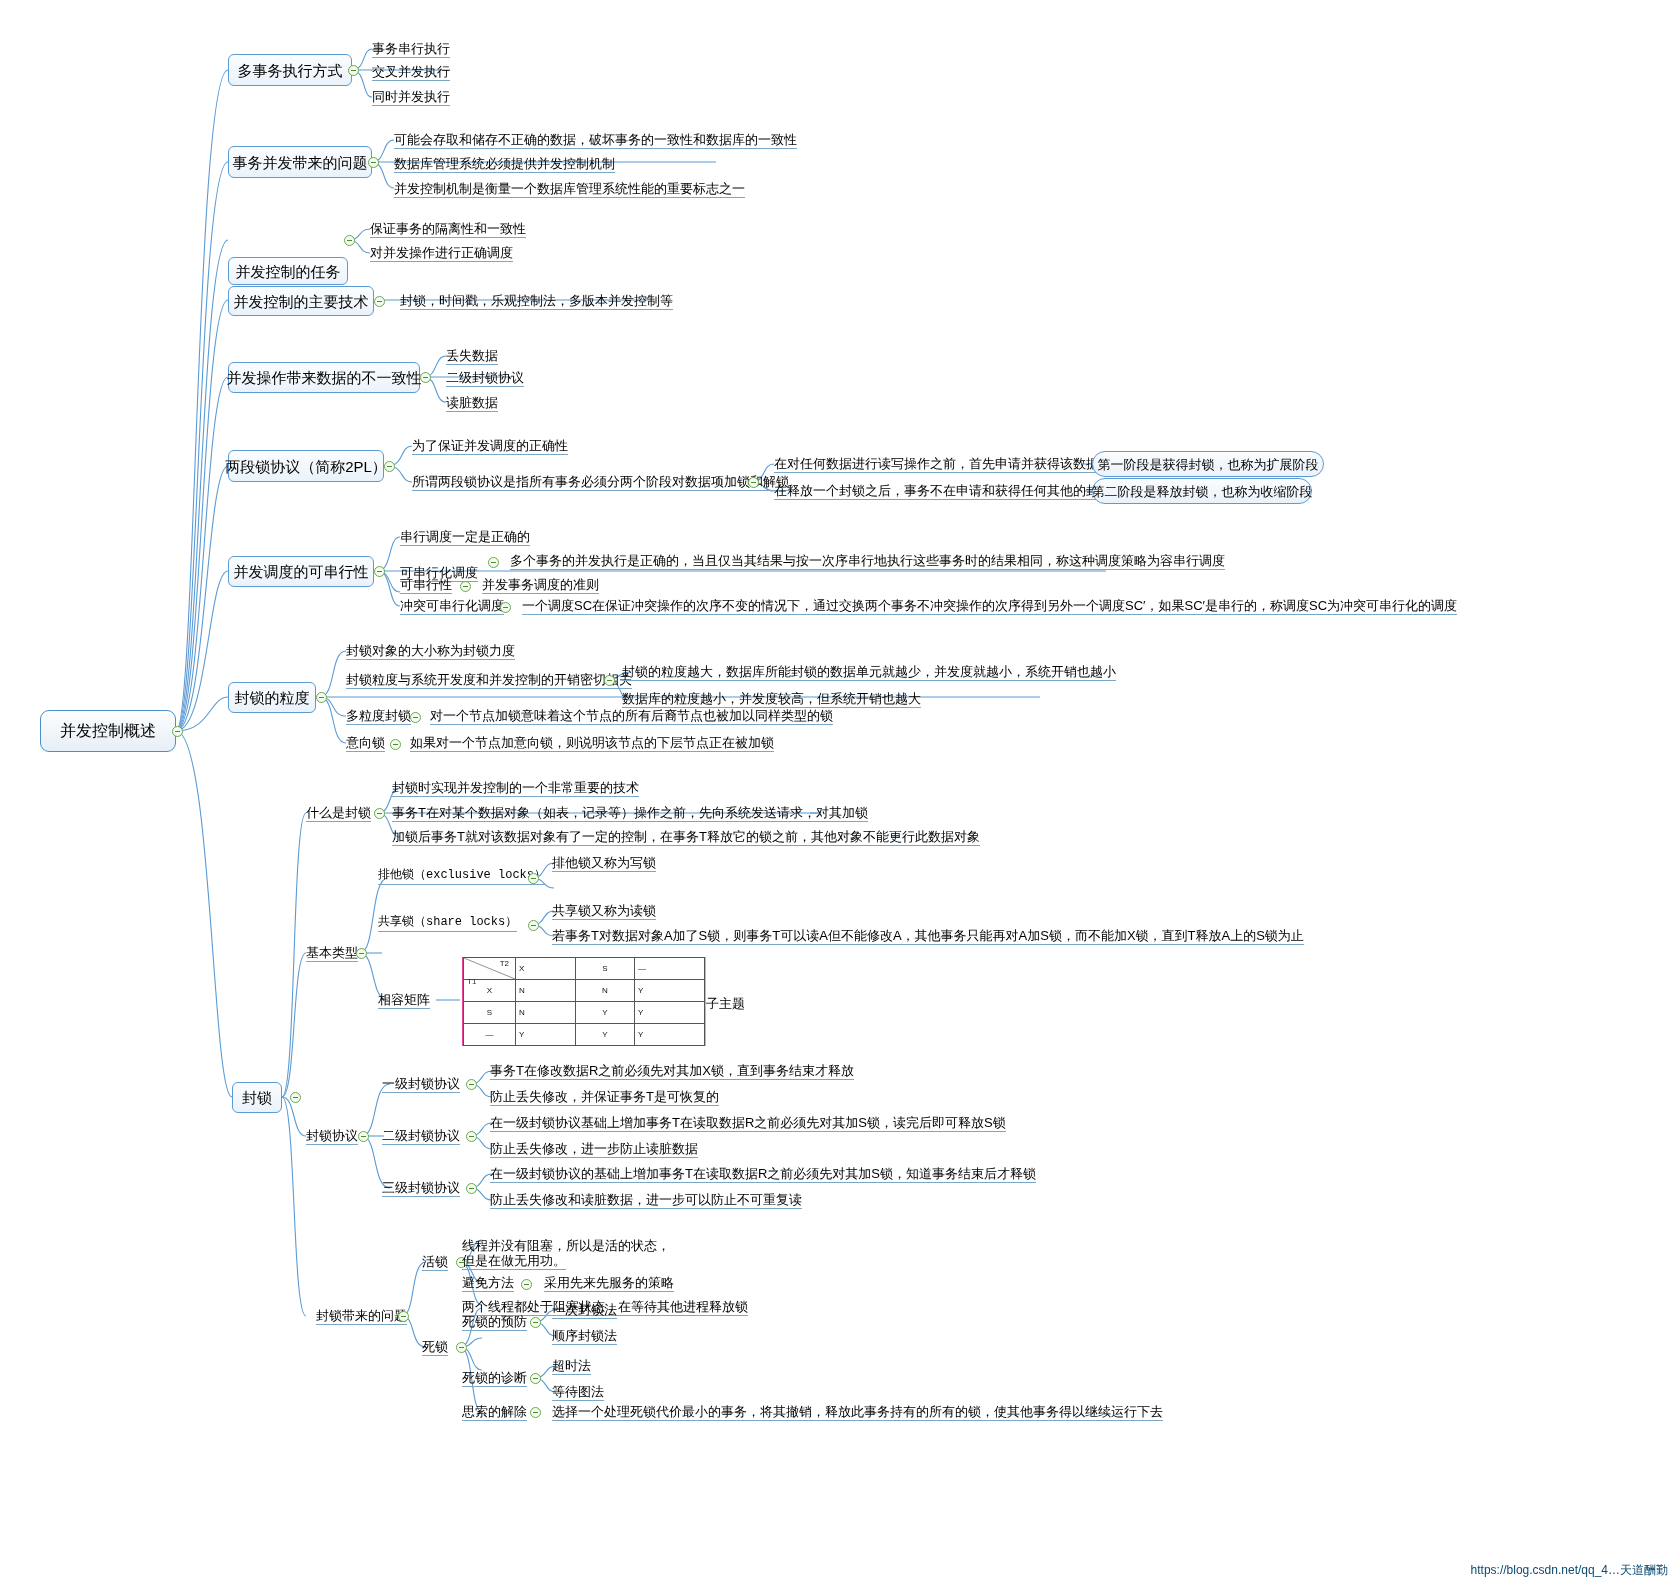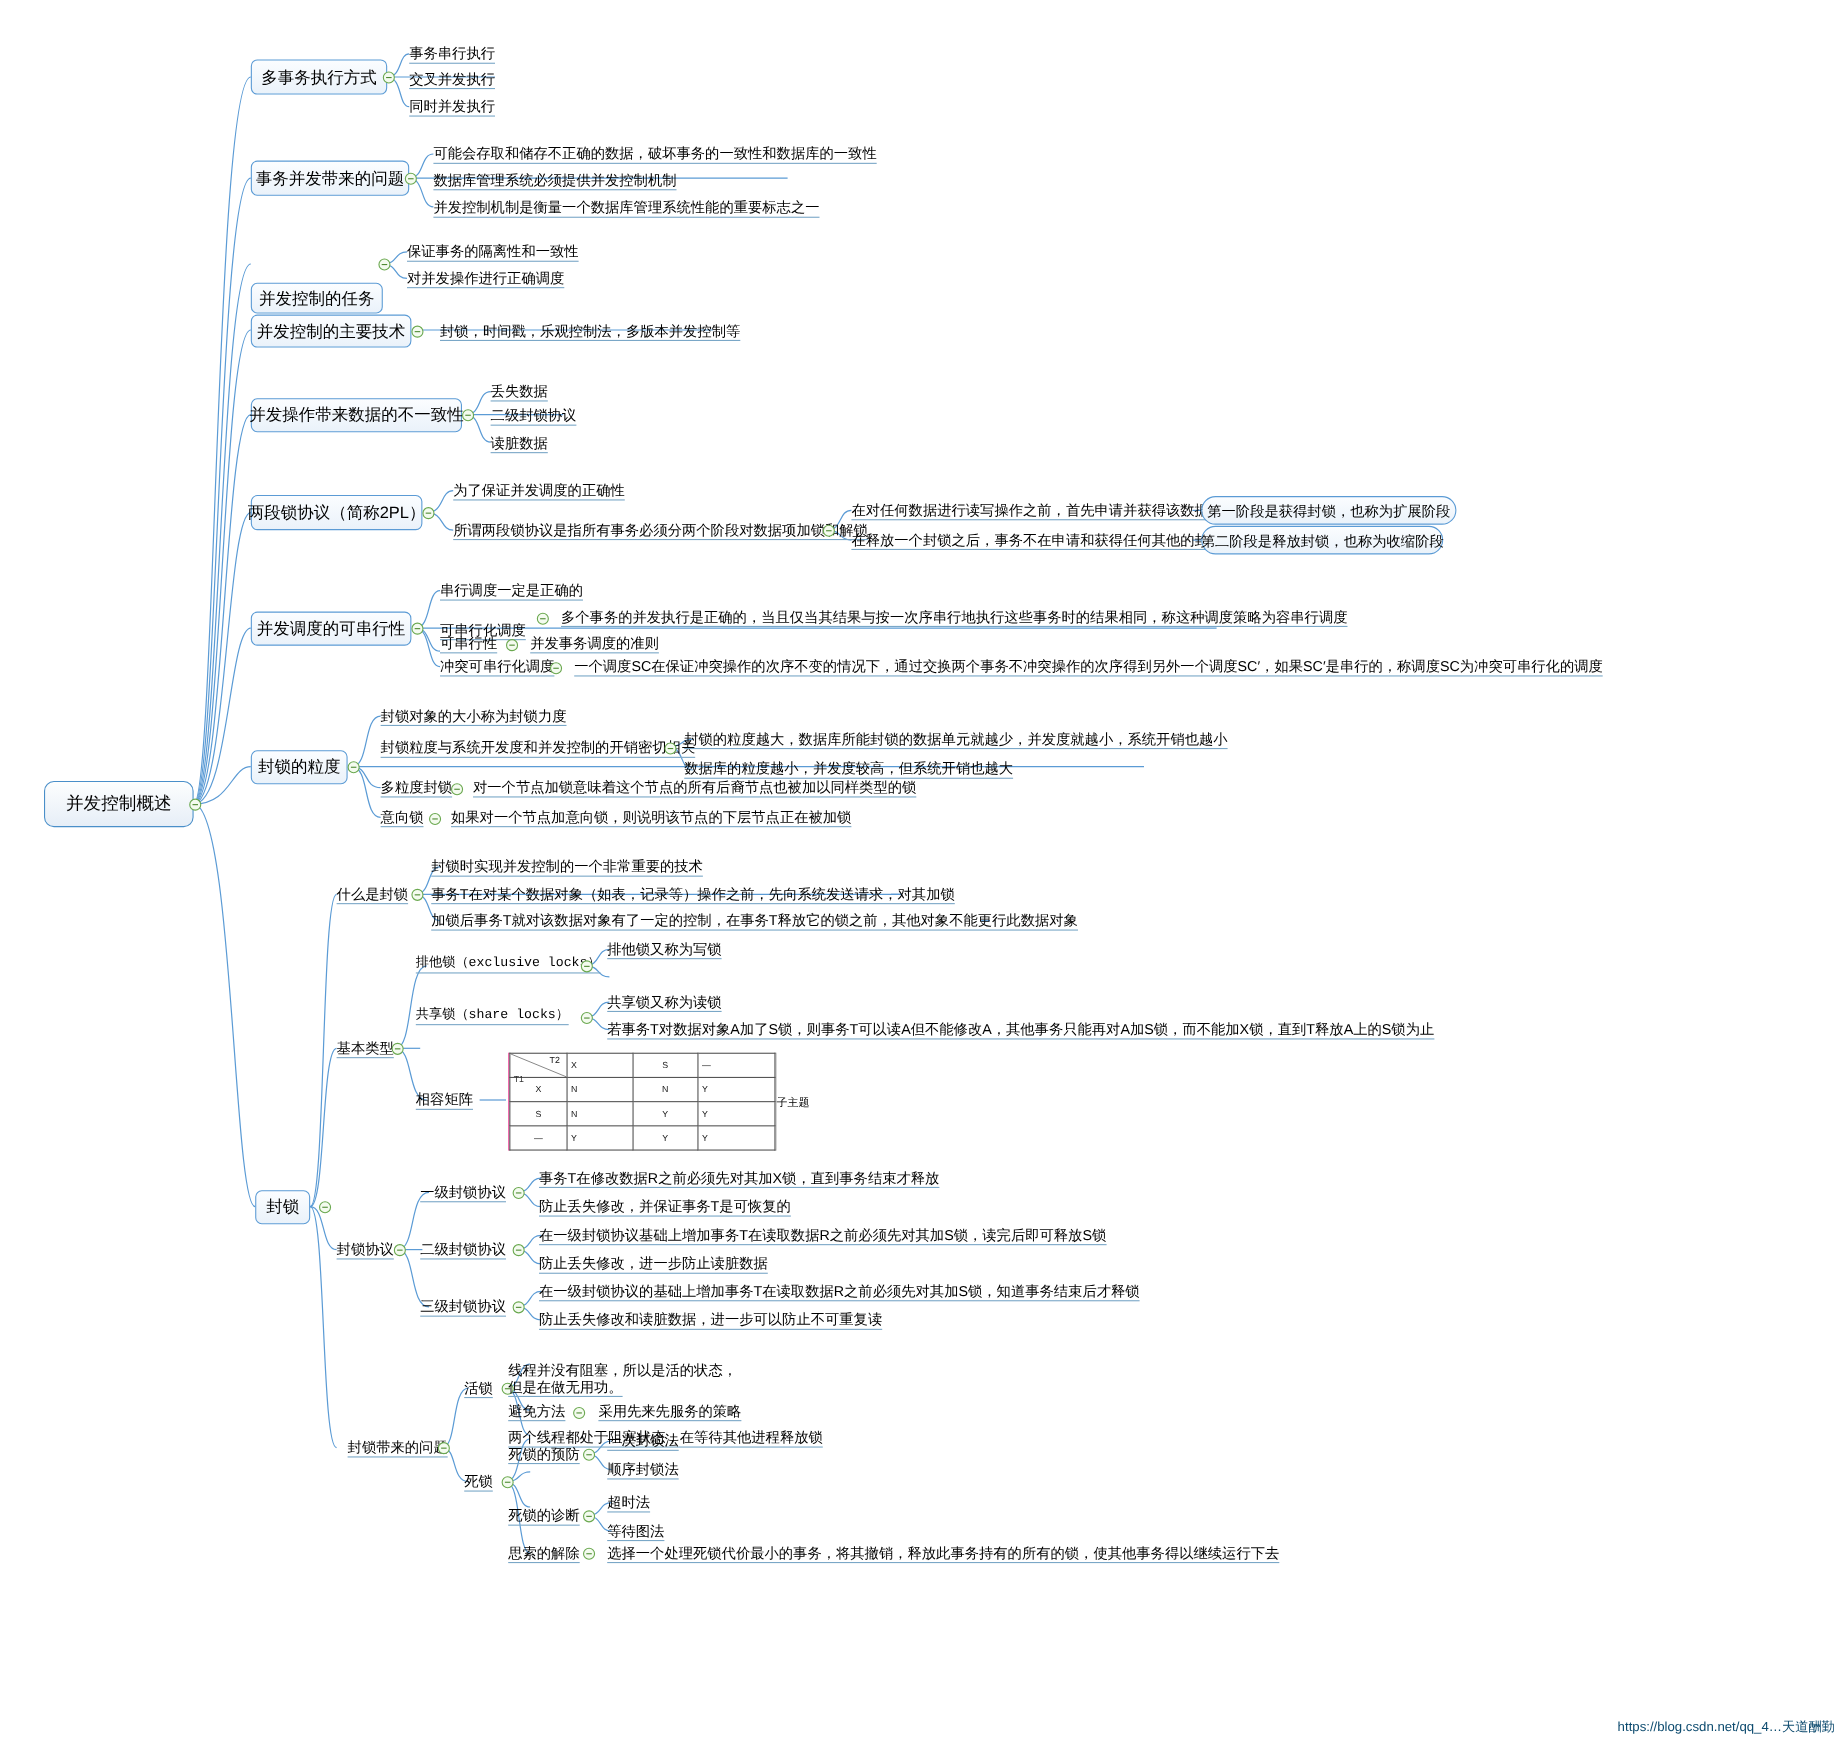--- a/index.html
+++ b/index.html
@@ -57,21 +57,21 @@
   #matrix td{
     border:1px solid #555;padding:0 3px;height:17px;box-sizing:border-box;
     vertical-align:middle;color:#111;
   }
   #matrix td.ctr{text-align:center;}
   .diagcell{position:relative;width:52px;}
   .diagcell .t2{position:absolute;right:6px;top:1px;}
   .diagcell svg{position:absolute;left:0;top:0;width:100%;height:100%;}
   .mtick{position:absolute;font-size:8px;color:#333;}
 
-  .subtopic{position:absolute;font-size:10px;color:#000;}
+  .subtopic{position:absolute;font-size:13px;color:#000;}
 
   .watermark{
     position:absolute;right:12px;bottom:14px;font-size:12px;color:#0c4a6e;
     white-space:nowrap;
   }
 </style>
 </head>
 <body>
 
 <div id="canvas">

